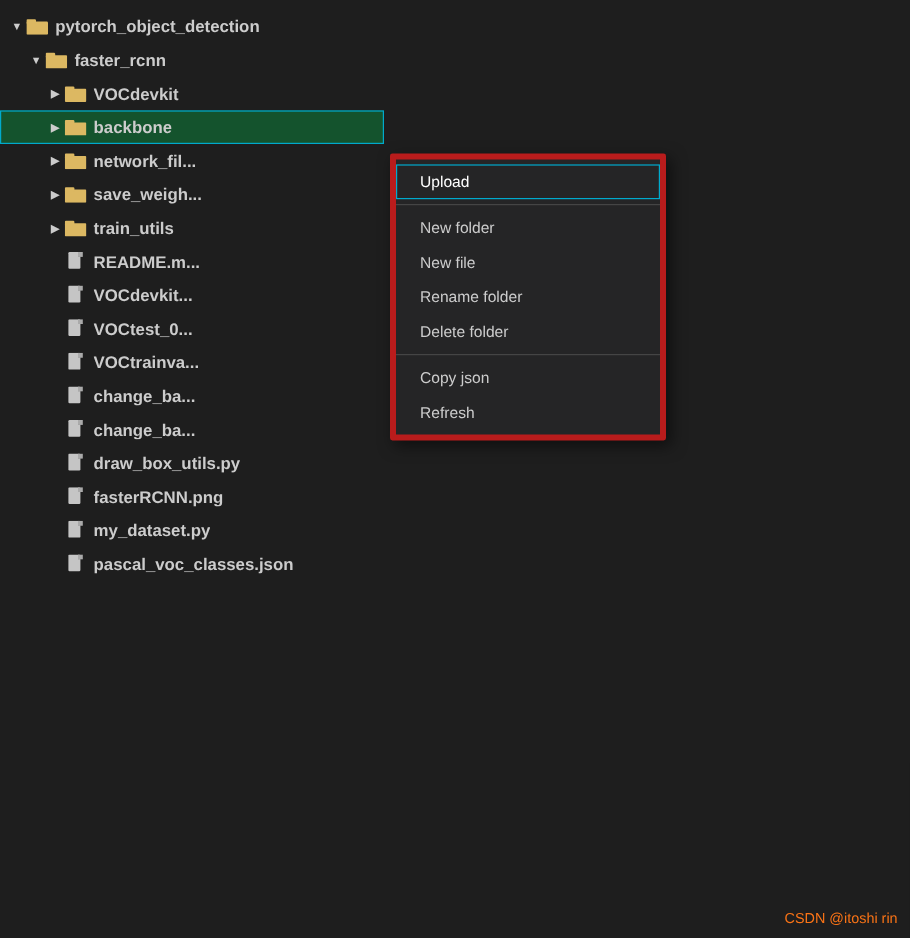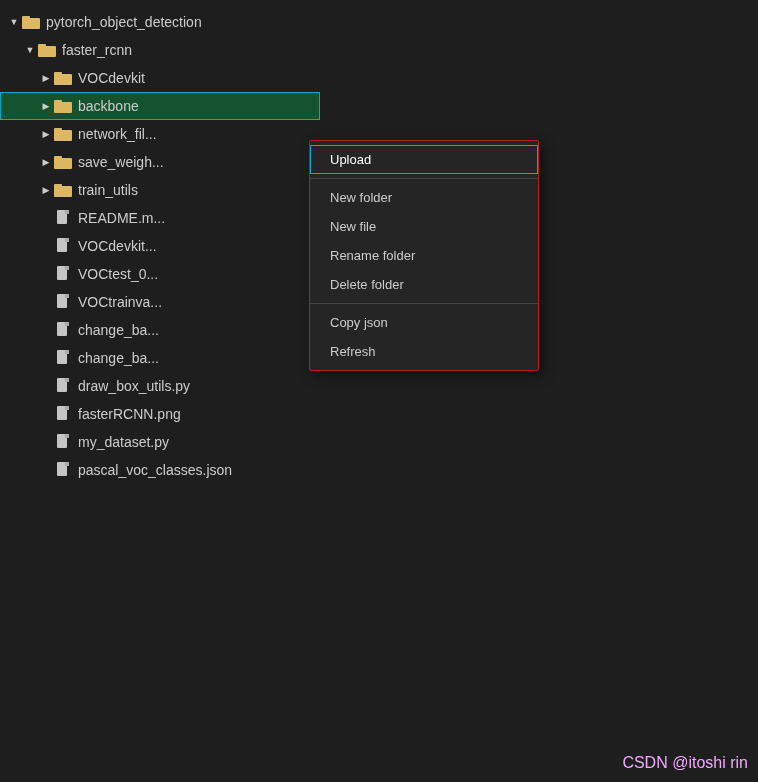--- a/index.html
+++ b/index.html
@@ -11,20 +11,21 @@
       font-size: 14px;
       color: #cccccc;
       overflow: hidden;
       position: relative;
     }
 
     .file-tree {
       padding: 8px 0;
       width: 320px;
       user-select: none;
+      font-weight: bold;
     }
 
     .tree-item {
       display: flex;
       align-items: center;
       padding: 3px 6px;
       cursor: pointer;
       white-space: nowrap;
       overflow: hidden;
       text-overflow: ellipsis;
@@ -86,29 +87,28 @@
 
     .file-svg {
       width: 14px;
       height: 16px;
     }
 
     
     .context-menu {
       position: absolute;
       top: 128px;
-      left: 309px;
+      left: 325px;
       width: 230px;
       background: #252526;
-      border: 1px solid #b91c1c;
+      border: 5px solid #b91c1c;
       border-radius: 2px;
       z-index: 100;
       box-shadow: 4px 4px 12px rgba(0,0,0,0.5);
       padding: 4px 0;
-      margin-top: 12px;
     }
 
     .context-menu-item {
       padding: 7px 20px;
       cursor: pointer;
       color: #cccccc;
       font-size: 13px;
       white-space: nowrap;
     }
 
@@ -122,22 +122,22 @@
       height: 1px;
       background: #454545;
       margin: 4px 0;
     }
 
     
     .watermark {
       position: absolute;
       bottom: 10px;
       right: 10px;
-      color: #f0abfc;
-      font-size: 16px;
+      color: #f97316;
+      font-size: 12px;
     }
 
     .arrow-down::before { content: '▼'; font-size: 9px; }
     .arrow-right::before { content: '▶'; font-size: 9px; }
   </style>
 </head>
 <body>
 
 <div class="file-tree">
 

